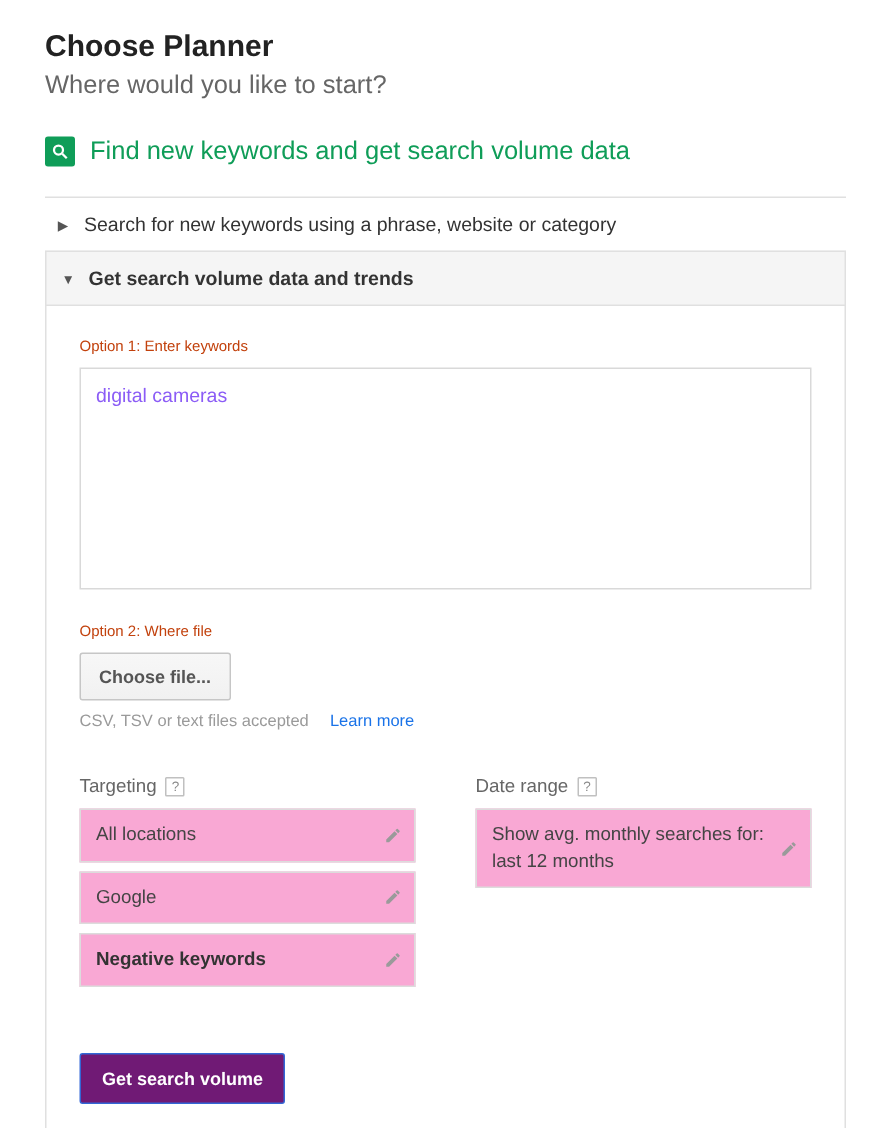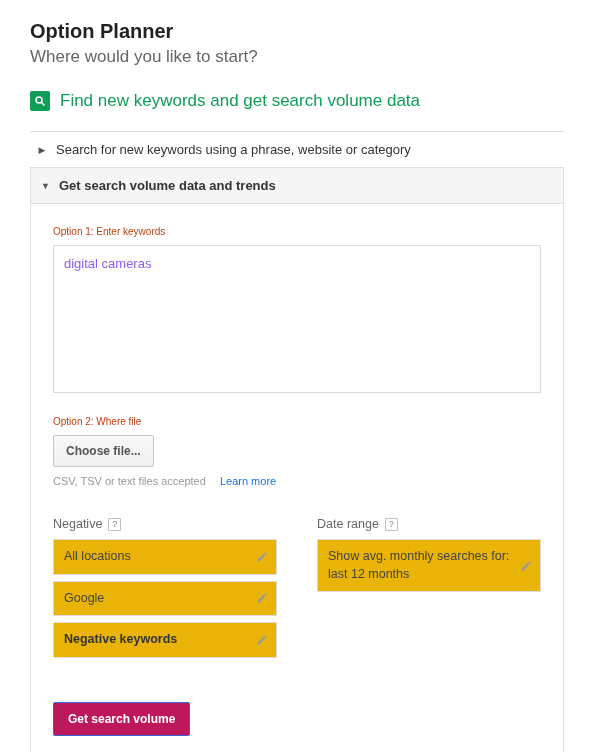--- a/index.html
+++ b/index.html
@@ -135,54 +135,54 @@
     font-size: 9px;
     color: #8a8a8a;
     display: inline-flex;
     align-items: center;
     justify-content: center;
     border-radius: 1px;
     cursor: pointer;
   }
   .field-box {
     border: 1px solid #dcdcdc;
-    background: #eab308;
+    background: #f9a8d4;
     padding: 8px 10px;
     font-size: 12.5px;
     color: #444;
     margin-bottom: 6px;
     position: relative;
     cursor: pointer;
     line-height: 1.4;
   }
   .field-box.bold { font-weight: bold; color: #333; }
   .field-box .pencil {
     position: absolute;
     right: 8px;
     top: 50%;
     transform: translateY(-50%);
   }
   .field-box.tall { padding: 8px 30px 8px 10px; }
   .primary-btn {
-    background: #be185d;
+    background: #701a75;
     color: #fff;
     border: 1px solid #3367d6;
     padding: 9px 14px;
     font-size: 12px;
     font-weight: bold;
     border-radius: 2px;
     cursor: pointer;
     margin-top: 38px;
   }
   svg { display: block; }
 </style>
 </head>
 <body>
 
-<h1>Option Planner</h1>
+<h1>Choose Planner</h1>
 <div class="subtitle">Where would you like to start?</div>
 
 <div class="section-head">
   <span class="search-icon-box">
     <svg width="12" height="12" viewBox="0 0 24 24" fill="none" stroke="#fff" stroke-width="3">
       <circle cx="10" cy="10" r="6"></circle>
       <line x1="15" y1="15" x2="21" y2="21"></line>
     </svg>
   </span>
   <span class="section-head-text">Find new keywords and get search volume data</span>
@@ -208,21 +208,21 @@
       <div class="label">Option 2: Where file</div>
       <button class="choose-file">Choose file...</button>
       <div class="filehelp">
         <span>CSV, TSV or text files accepted </span><a href="#">Learn more</a>
       </div>
     </div>
 
     <div class="cols">
       <div class="col">
         <div class="col-label">
-          <span>Negative</span>
+          <span>Targeting</span>
           <span class="help-q">?</span>
         </div>
         <div class="field-box">
           <span>All locations</span>
           <span class="pencil">
             <svg width="12" height="12" viewBox="0 0 24 24" fill="#9a9a9a">
                 <path d="M3 17.25V21h3.75L17.81 9.94l-3.75-3.75L3 17.25zM20.71 7.04a1 1 0 0 0 0-1.41l-2.34-2.34a1 1 0 0 0-1.41 0l-1.83 1.83 3.75 3.75 1.83-1.83z"></path>
               </svg>
           </span>
         </div>

